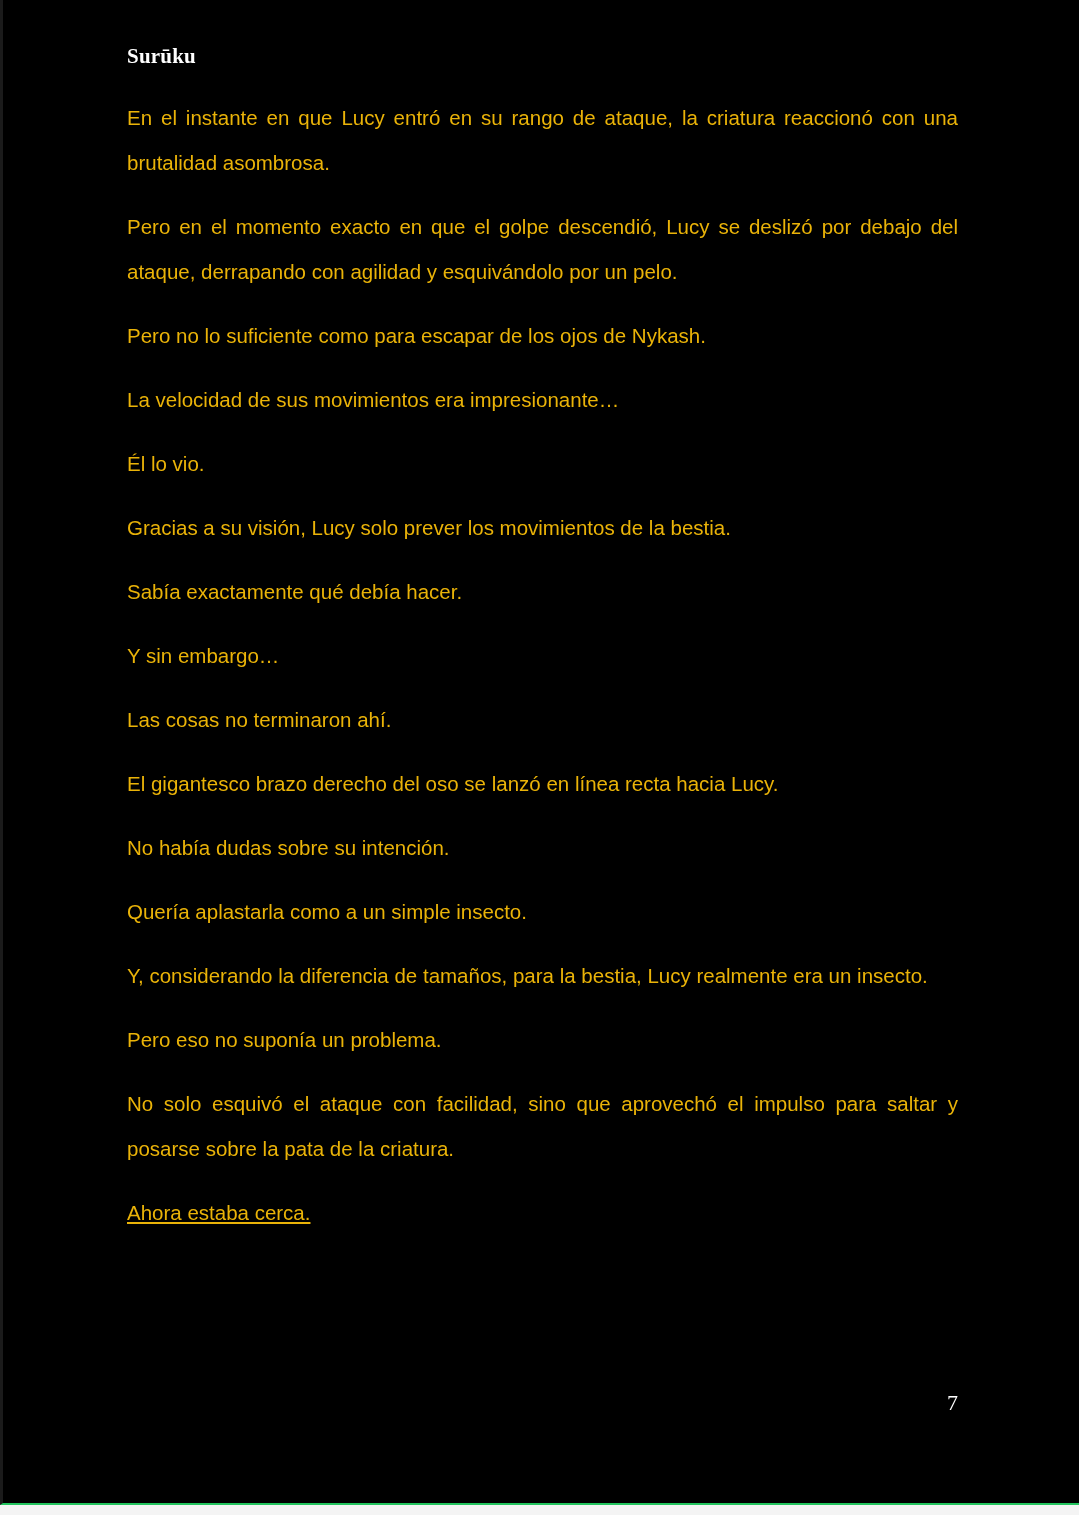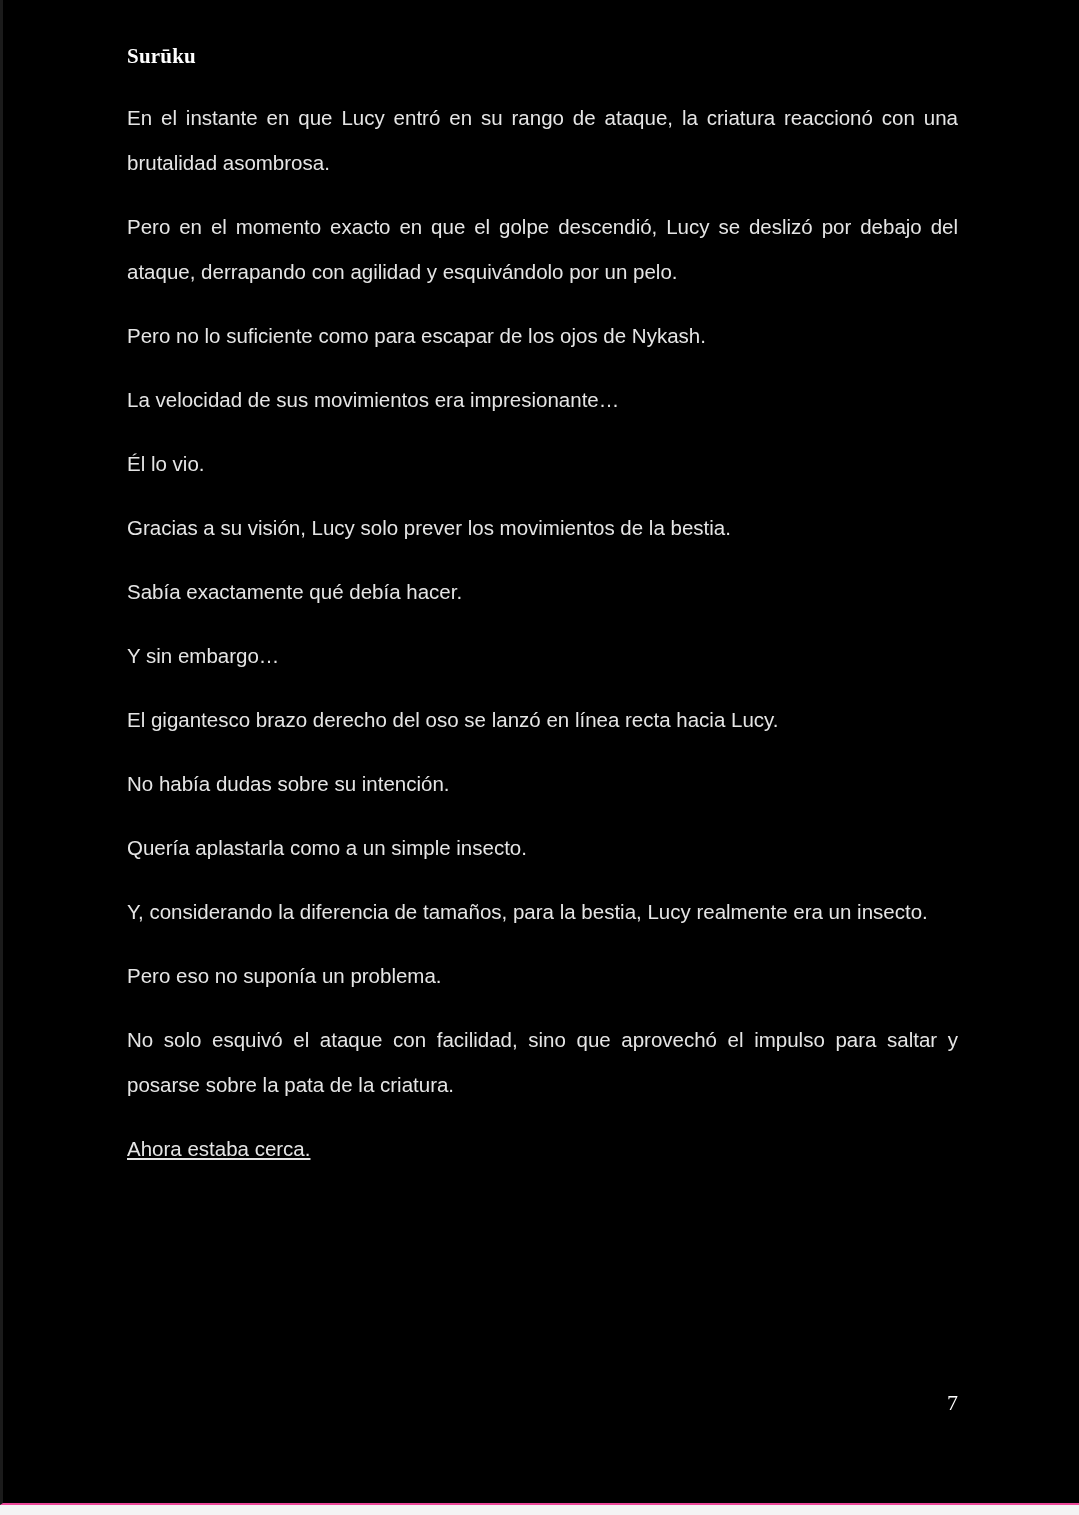--- a/index.html
+++ b/index.html
@@ -26,21 +26,21 @@
   
   .page {
     position: absolute;
     left: 0;
     top: 0;
     width: 1079px;
     height: 1505px;
     background: #000000;
     box-sizing: border-box;
     border-left: 3px solid #1b1b1b;
-    border-bottom: 2px solid #ec4899;
+    border-bottom: 2px solid #22c55e;
   }
 
   .page-inner {
     position: absolute;
     left: 124px;
     top: 0;
     width: 831px;   
     height: 100%;
   }
 
@@ -55,21 +55,21 @@
     padding-top: 46px;
     letter-spacing: 0.2px;
   }
 
   
   .body-copy {
     margin-top: 28px;
   }
 
   .para {
-    color: #e5e5e5;
+    color: #eab308;
     font-family: "Liberation Sans", sans-serif;
     font-size: 20.5px;
     line-height: 45px;
     text-align: justify;
     text-justify: inter-word;
     margin: 0 0 19px 0;
     -webkit-font-smoothing: antialiased;
   }
 
   
@@ -102,20 +102,21 @@
 
       <div class="body-copy">
           <p class="para">En el instante en que Lucy entró en su rango de ataque, la criatura reaccionó con una brutalidad asombrosa.</p>
           <p class="para">Pero en el momento exacto en que el golpe descendió, Lucy se deslizó por debajo del ataque, derrapando con agilidad y esquivándolo por un pelo.</p>
           <p class="para">Pero no lo suficiente como para escapar de los ojos de Nykash.</p>
           <p class="para">La velocidad de sus movimientos era impresionante…</p>
           <p class="para">Él lo vio.</p>
           <p class="para">Gracias a su visión, Lucy solo prever los movimientos de la bestia.</p>
           <p class="para">Sabía exactamente qué debía hacer.</p>
           <p class="para">Y sin embargo…</p>
+          <p class="para">Las cosas no terminaron ahí.</p>
           <p class="para">El gigantesco brazo derecho del oso se lanzó en línea recta hacia Lucy.</p>
           <p class="para">No había dudas sobre su intención.</p>
           <p class="para">Quería aplastarla como a un simple insecto.</p>
           <p class="para">Y, considerando la diferencia de tamaños, para la bestia, Lucy realmente era un insecto.</p>
           <p class="para">Pero eso no suponía un problema.</p>
           <p class="para">No solo esquivó el ataque con facilidad, sino que aprovechó el impulso para saltar y posarse sobre la pata de la criatura.</p>
           <p class="para">Ahora estaba cerca.</p>
         </div>
 
       <div class="folio">7</div>

